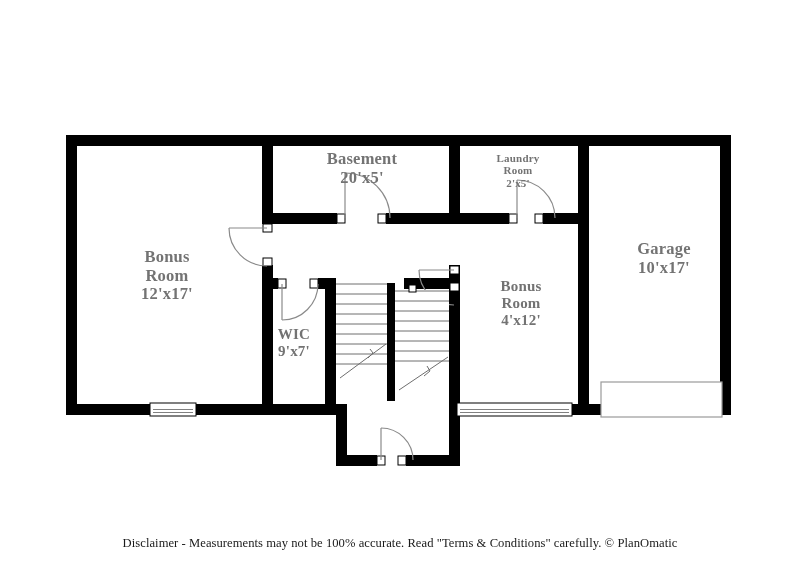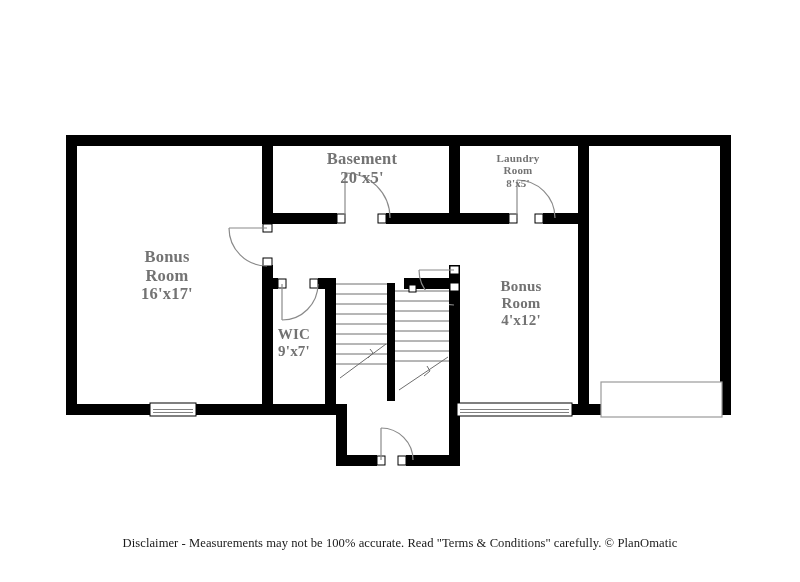--- a/index.html
+++ b/index.html
@@ -226,34 +226,38 @@
         <rect x="409" y="285" width="7" height="7" fill="#ffffff" stroke="#000000" stroke-width="1"></rect>
       </g>
 
     </g>
 
   </svg>
 
   <div class="room-label lbl-lg" style="left:167px; top:248px;">
     <span class="rl-name">Bonus</span>
     <span class="rl-name">Room</span>
-    <span class="rl-dim">16'x17'</span>
+    <span class="rl-dim">12'x17'</span>
   </div>
 
   <div class="room-label lbl-lg" style="left:362px; top:150px;">
     <span class="rl-name">Basement</span>
     <span class="rl-dim">20'x5'</span>
   </div>
 
   <div class="room-label lbl-sm" style="left:518px; top:152px;">
     <span class="rl-name">Laundry</span>
     <span class="rl-name">Room</span>
-    <span class="rl-dim">8'x5'</span>
-  </div>
-
+    <span class="rl-dim">2'x5'</span>
+  </div>
+
+  <div class="room-label lbl-lg" style="left:664px; top:240px;">
+    <span class="rl-name">Garage</span>
+    <span class="rl-dim">10'x17'</span>
+  </div>
 
   <div class="room-label lbl-md" style="left:521px; top:278px;">
     <span class="rl-name">Bonus</span>
     <span class="rl-name">Room</span>
     <span class="rl-dim">4'x12'</span>
   </div>
 
   <div class="room-label lbl-md" style="left:294px; top:326px;">
     <span class="rl-name">WIC</span>
     <span class="rl-dim">9'x7'</span>

